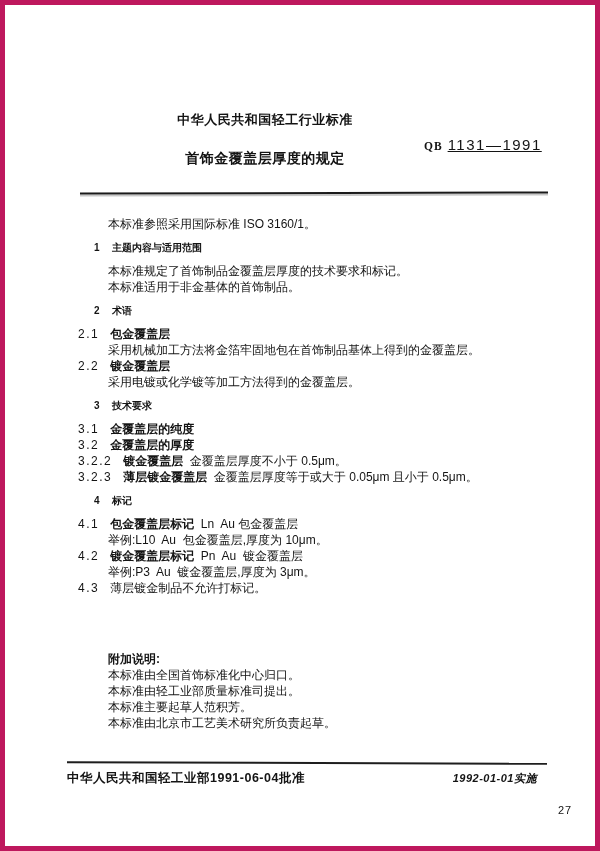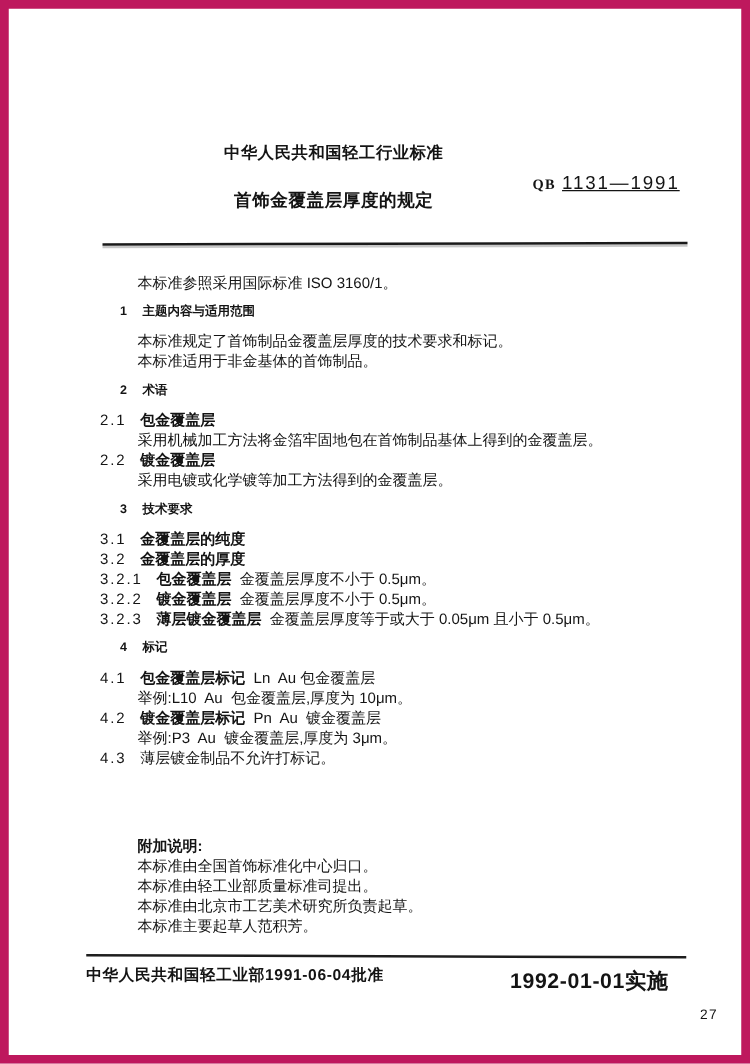--- a/index.html
+++ b/index.html
@@ -6,21 +6,21 @@
     margin: 0;
     padding: 0;
     background: #e8e8e8;
   }
   .page {
     position: relative;
     width: 600px;
     height: 851px;
     margin: 0 auto;
     background: #ffffff;
-    border: 7px solid #be185d;
+    border: 5px solid #be185d;
     box-sizing: border-box;
     font-family: "Liberation Sans", "DejaVu Sans", sans-serif;
     color: #141414;
     overflow: hidden;
   }
 
   
   .std-type {
     position: absolute;
     top: 106px;
@@ -118,24 +118,25 @@
     left: 62px;
     font-size: 12.5px;
     font-weight: bold;
     letter-spacing: 0.5px;
     white-space: nowrap;
   }
   .implementation {
     position: absolute;
     top: 766px;
     right: 58px;
-    font-size: 17px;
+    font-size: 11px;
     font-weight: bold;
     letter-spacing: 0.5px;
     white-space: nowrap;
+    font-style: italic;
   }
   .page-number {
     position: absolute;
     top: 799px;
     left: 511px;
     font-size: 11px;
     font-weight: normal;
     letter-spacing: 1px;
     margin-left: 42px;
   }
@@ -161,34 +162,33 @@
       <div class="line p"><span class="t">本标准规定了首饰制品金覆盖层厚度的技术要求和标记。</span></div>
       <div class="line p"><span class="t">本标准适用于非金基体的首饰制品。</span></div>
       <div class="line sec"><span class="num">2</span><span class="t">术语</span></div>
       <div class="line sub"><span class="num">2.1</span><span class="b">包金覆盖层</span></div>
       <div class="line p"><span class="t">采用机械加工方法将金箔牢固地包在首饰制品基体上得到的金覆盖层。</span></div>
       <div class="line sub"><span class="num">2.2</span><span class="b">镀金覆盖层</span></div>
       <div class="line p"><span class="t">采用电镀或化学镀等加工方法得到的金覆盖层。</span></div>
       <div class="line sec"><span class="num">3</span><span class="t">技术要求</span></div>
       <div class="line sub"><span class="num">3.1</span><span class="b">金覆盖层的纯度</span></div>
       <div class="line sub"><span class="num">3.2</span><span class="b">金覆盖层的厚度</span></div>
-      <div class="line req"><span class="num">3.2.1</span><span class="b">包金覆盖层</span><span class="t">  金覆盖层厚度不小于 0.5μm。</span></div>
       <div class="line req"><span class="num">3.2.2</span><span class="b">镀金覆盖层</span><span class="t">  金覆盖层厚度不小于 0.5μm。</span></div>
       <div class="line req"><span class="num">3.2.3</span><span class="b">薄层镀金覆盖层</span><span class="t">  金覆盖层厚度等于或大于 0.05μm 且小于 0.5μm。</span></div>
       <div class="line sec"><span class="num">4</span><span class="t">标记</span></div>
       <div class="line req"><span class="num">4.1</span><span class="b">包金覆盖层标记</span><span class="t">  Ln  Au 包金覆盖层</span></div>
       <div class="line p"><span class="t">举例:L10  Au  包金覆盖层,厚度为 10μm。</span></div>
       <div class="line req"><span class="num">4.2</span><span class="b">镀金覆盖层标记</span><span class="t">  Pn  Au  镀金覆盖层</span></div>
       <div class="line p"><span class="t">举例:P3  Au  镀金覆盖层,厚度为 3μm。</span></div>
       <div class="line req"><span class="num">4.3</span><span class="t">薄层镀金制品不允许打标记。</span></div>
       <div class="line note-head"><span class="b">附加说明:</span></div>
       <div class="line note"><span class="t">本标准由全国首饰标准化中心归口。</span></div>
       <div class="line note"><span class="t">本标准由轻工业部质量标准司提出。</span></div>
+      <div class="line note"><span class="t">本标准主要起草人范积芳。</span></div>
       <div class="line note"><span class="t">本标准由北京市工艺美术研究所负责起草。</span></div>
-      <div class="line note"><span class="t">本标准主要起草人范积芳。</span></div>
     </div>
 
   <div class="footer-rule"></div>
 
   <div class="approval">中华人民共和国轻工业部1991-06-04批准</div>
 
   <div class="implementation">1992-01-01实施</div>
 
   <div class="page-number">27</div>
 

